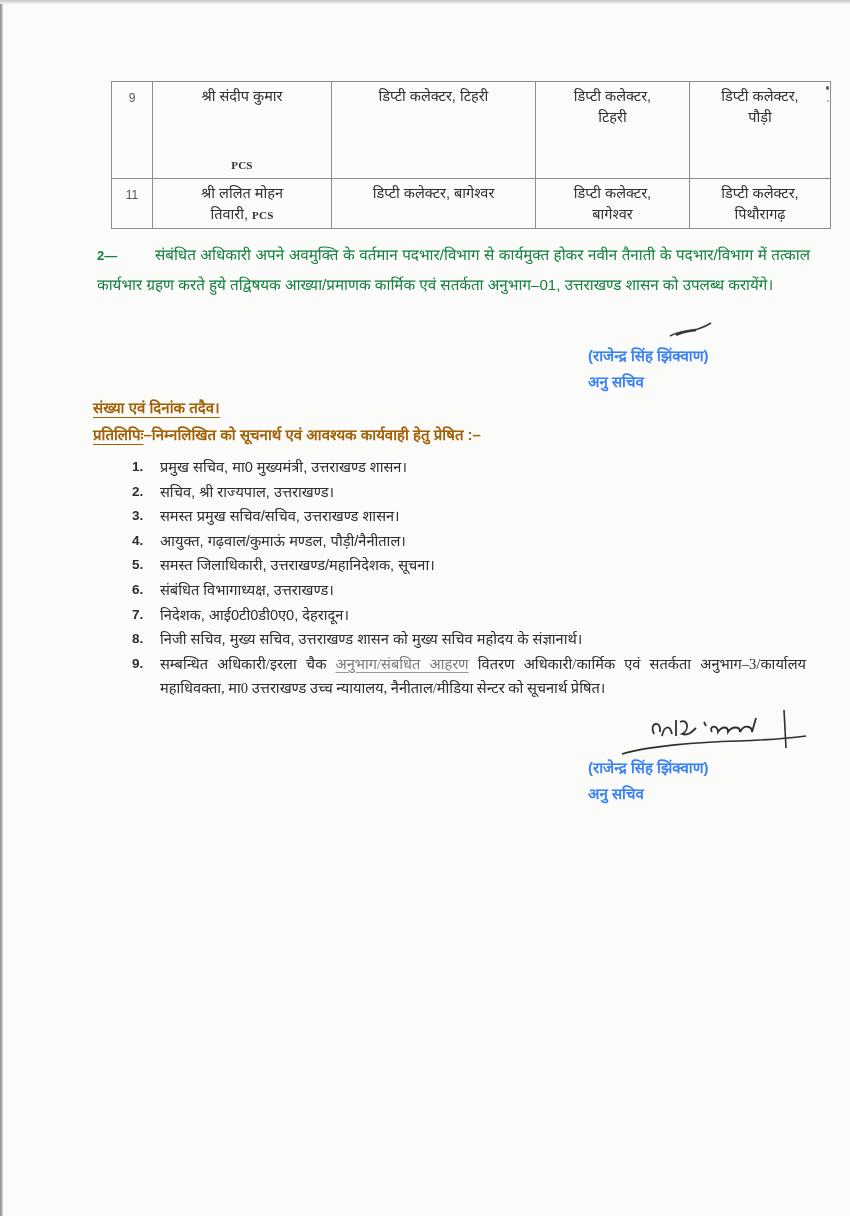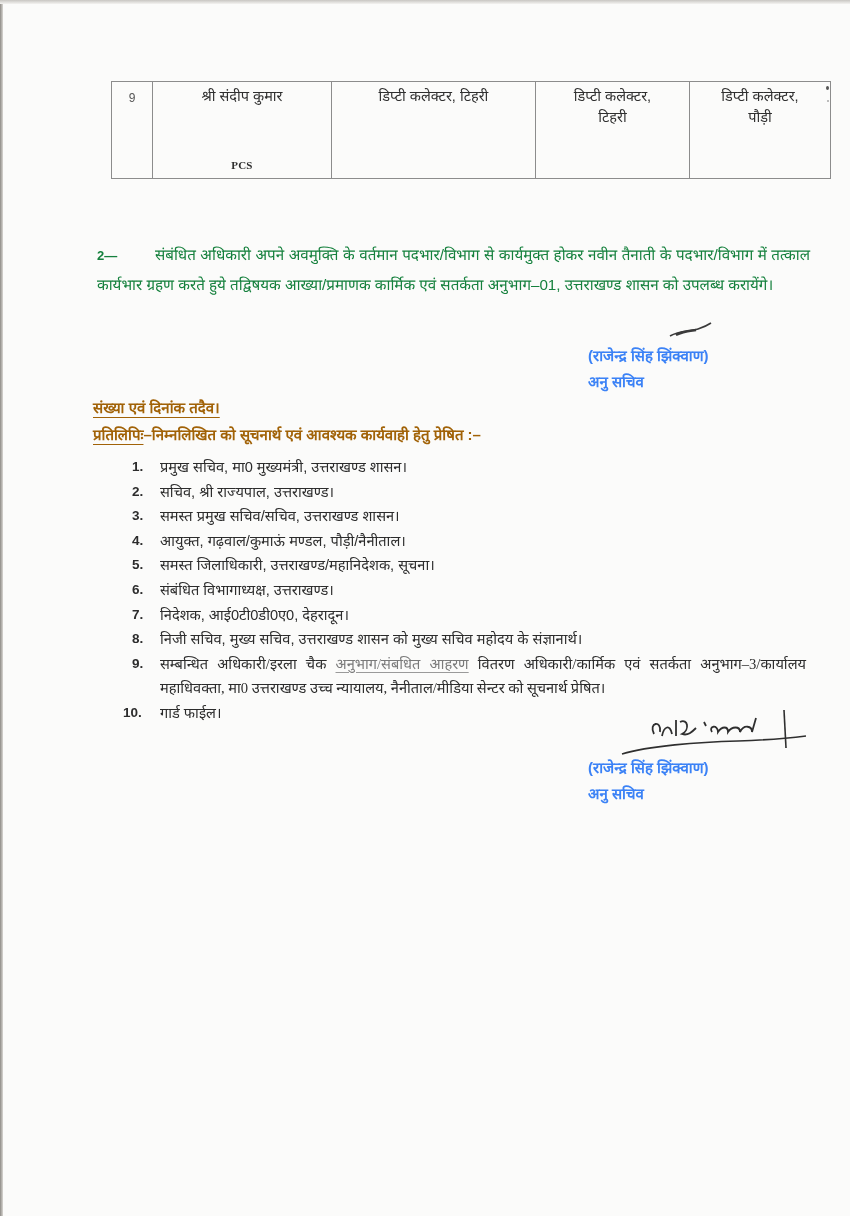--- a/index.html
+++ b/index.html
@@ -92,20 +92,36 @@
     <td class="c-from">डिप्टी कलेक्टर, टिहरी</td>
     <td class="c-cur">
       <div>डिप्टी कलेक्टर,</div>
       <div>टिहरी</div>
     </td>
     <td class="c-new">
       <div>डिप्टी कलेक्टर,</div>
       <div>पौड़ी</div>
     </td>
   </tr>
+  <tr>
+    <td class="c-sno">11</td>
+    <td class="c-name">
+      <div>श्री ललित मोहन</div>
+      <div><span>तिवारी,</span> <span class="pcs">PCS</span></div>
+    </td>
+    <td class="c-from">डिप्टी कलेक्टर, बागेश्वर</td>
+    <td class="c-cur">
+      <div>डिप्टी कलेक्टर,</div>
+      <div>बागेश्वर</div>
+    </td>
+    <td class="c-new">
+      <div>डिप्टी कलेक्टर,</div>
+      <div>पिथौरागढ़</div>
+    </td>
+  </tr>
 </tbody>
   </table>
 
 <div class="para">
   <span class="para-num">2—</span><span>संबंधित अधिकारी अपने अवमुक्ति के वर्तमान पदभार/विभाग से कार्यमुक्त होकर नवीन तैनाती के पदभार/विभाग में तत्काल कार्यभार ग्रहण करते हुये तद्विषयक आख्या/प्रमाणक कार्मिक एवं सतर्कता अनुभाग–01, उत्तराखण्ड शासन को उपलब्ध करायेंगे।</span>
 </div>
 
 <svg style="position:absolute;left:668px;top:322px;" width="44" height="18">
   <path d="M2 14 C 12 8, 22 10, 30 7 C 36 5, 40 3, 43 1" stroke="#3a3a3a" stroke-width="1.6" fill="none"></path>
   <path d="M8 13 C 16 9, 22 9, 28 8" stroke="#3a3a3a" stroke-width="2.4" fill="none"></path>
@@ -152,24 +168,20 @@
       <span class="cc-text">निदेशक, आई0टी0डी0ए0, देहरादून।</span>
     </li>
   <li>
       <span class="cc-num">8.</span>
       <span class="cc-text">निजी सचिव, मुख्य सचिव, उत्तराखण्ड शासन को मुख्य सचिव महोदय के संज्ञानार्थ।</span>
     </li>
   <li class="multi">
       <span class="cc-num">9.</span>
       <span class="cc-text"><span>सम्बन्धित अधिकारी/इरला चैक </span><span class="faded-ul">अनुभाग/संबधित आहरण</span><span> वितरण अधिकारी/कार्मिक एवं सतर्कता अनुभाग–3/कार्यालय महाधिवक्ता, मा0 उत्तराखण्ड उच्च न्यायालय, नैनीताल/मीडिया सेन्टर को सूचनार्थ प्रेषित।</span></span>
     </li>
-  <li style="margin-left:-9px;">
-      <span class="cc-num" style="width:37px;">10.</span>
-      <span class="cc-text">गार्ड फाईल।</span>
-    </li>
 </ul>
 
 <svg style="position:absolute;left:618px;top:708px;" width="195" height="50">
   <path d="M36 26 C 30 14, 44 12, 42 24 M44 28 C 46 18, 52 16, 54 26 M58 12 L 58 28 M62 14 C 70 10, 72 22, 64 26 C 70 28, 74 24, 78 20 M86 14 L 88 18 M94 24 C 90 18, 100 16, 100 24 C 104 18, 110 18, 110 24 C 114 18, 122 18, 122 24 C 126 16, 134 18, 134 24 L 138 10" stroke="#2f2f2f" stroke-width="1.8" fill="none"></path>
   <path d="M166 2 L 168 40" stroke="#2f2f2f" stroke-width="1.6" fill="none"></path>
   <path d="M4 46 C 30 38, 80 34, 120 33 C 150 32, 172 30, 188 28" stroke="#2f2f2f" stroke-width="1.6" fill="none"></path>
 </svg>
 <div class="sig-block" style="left:588px;top:755px;">
   <div class="name">(राजेन्द्र सिंह झिंक्वाण)</div>
   <div class="desig">अनु सचिव</div>

